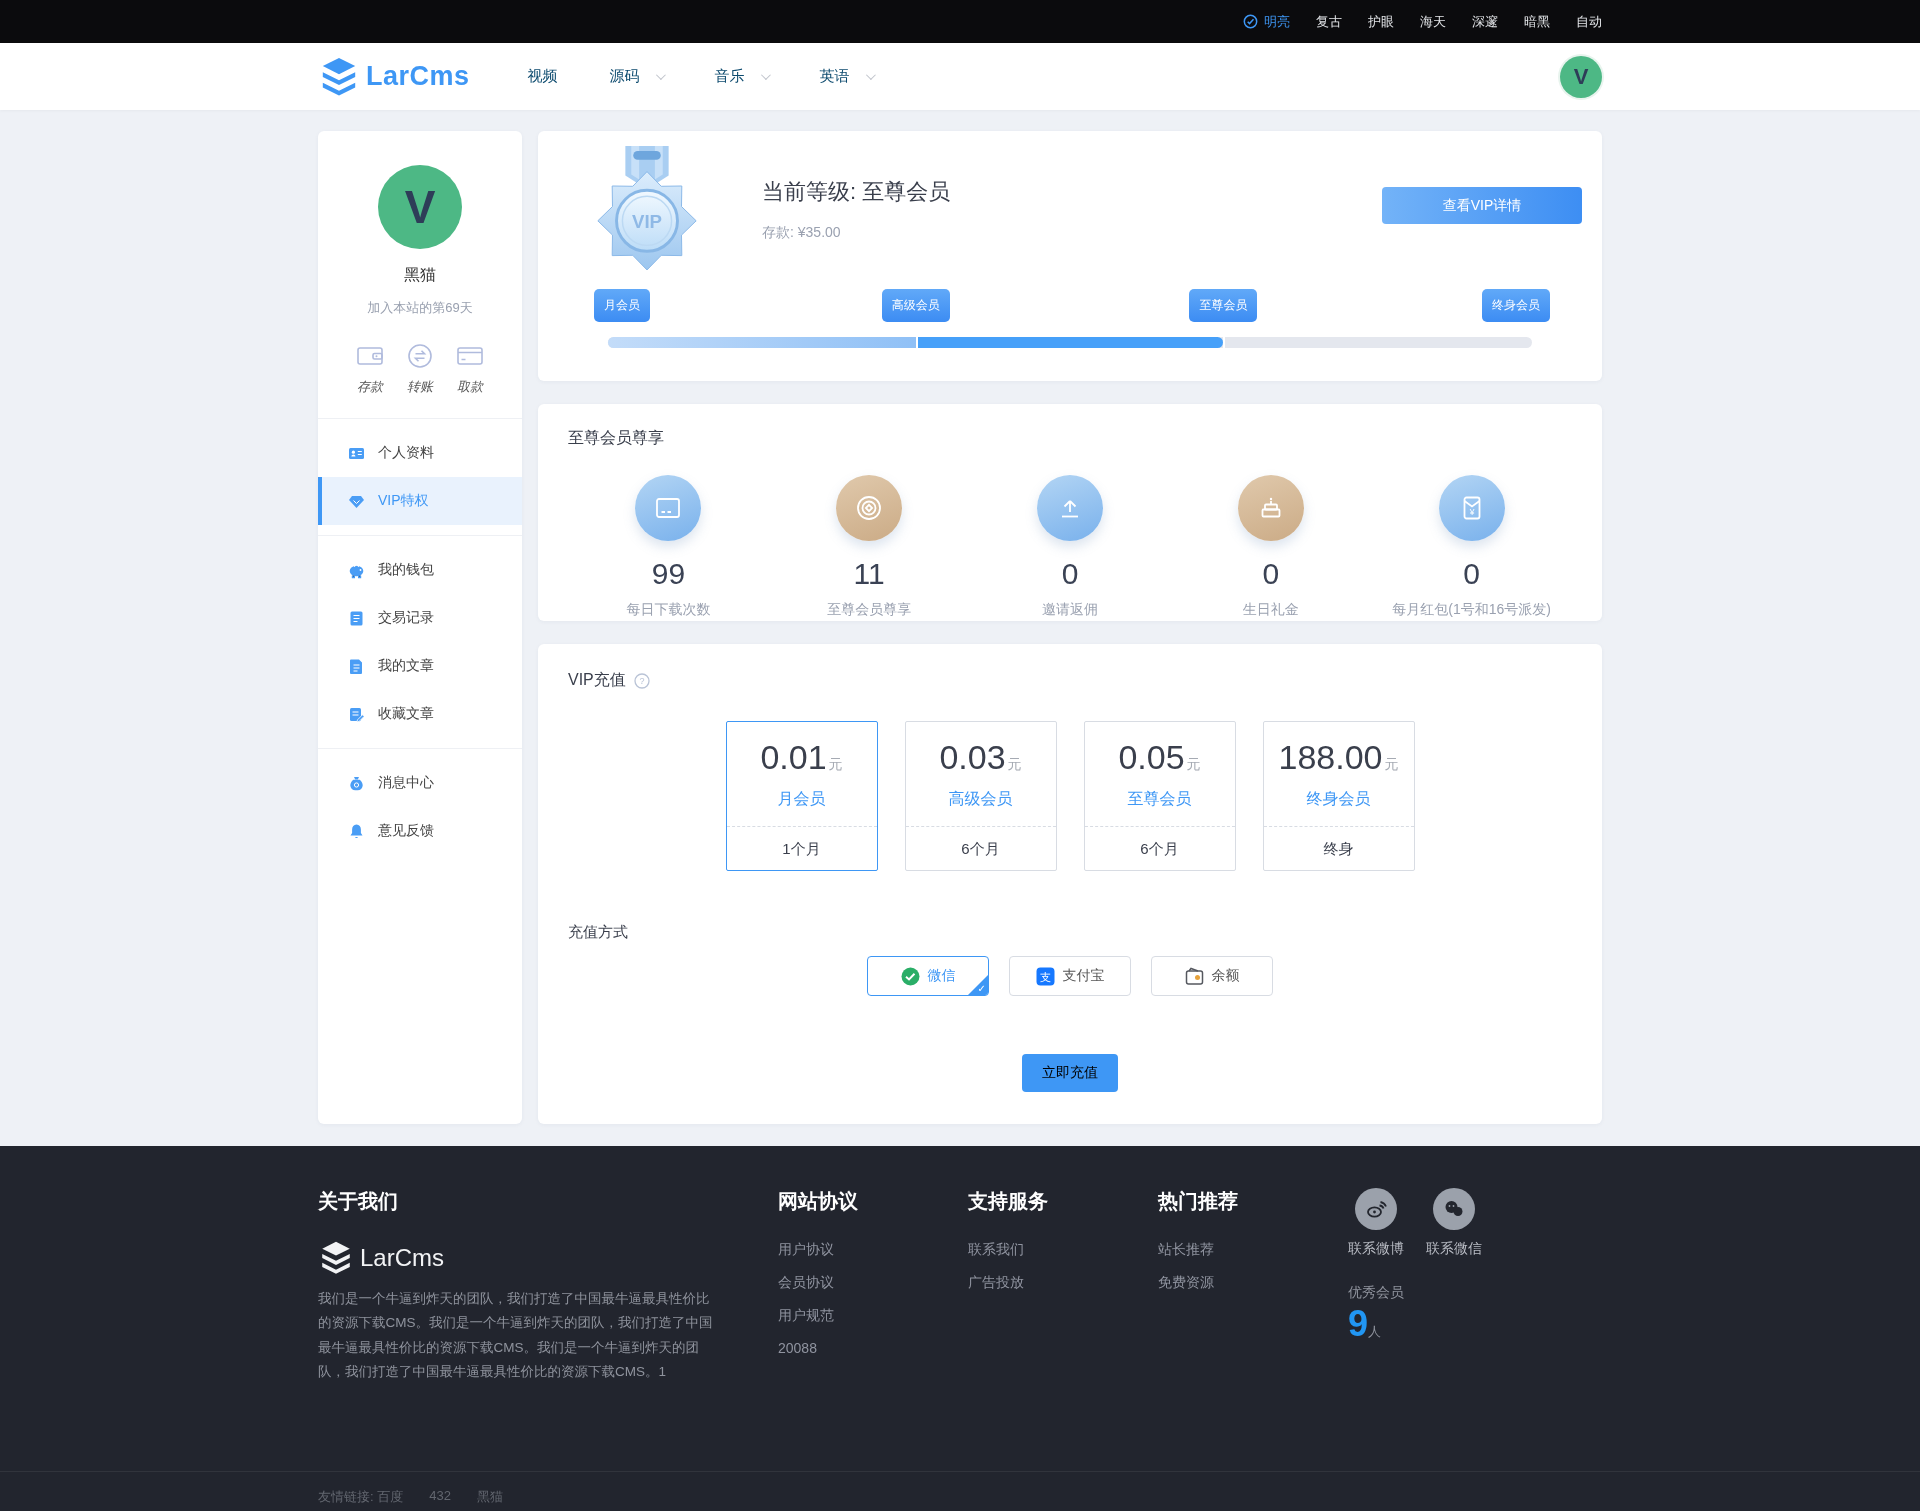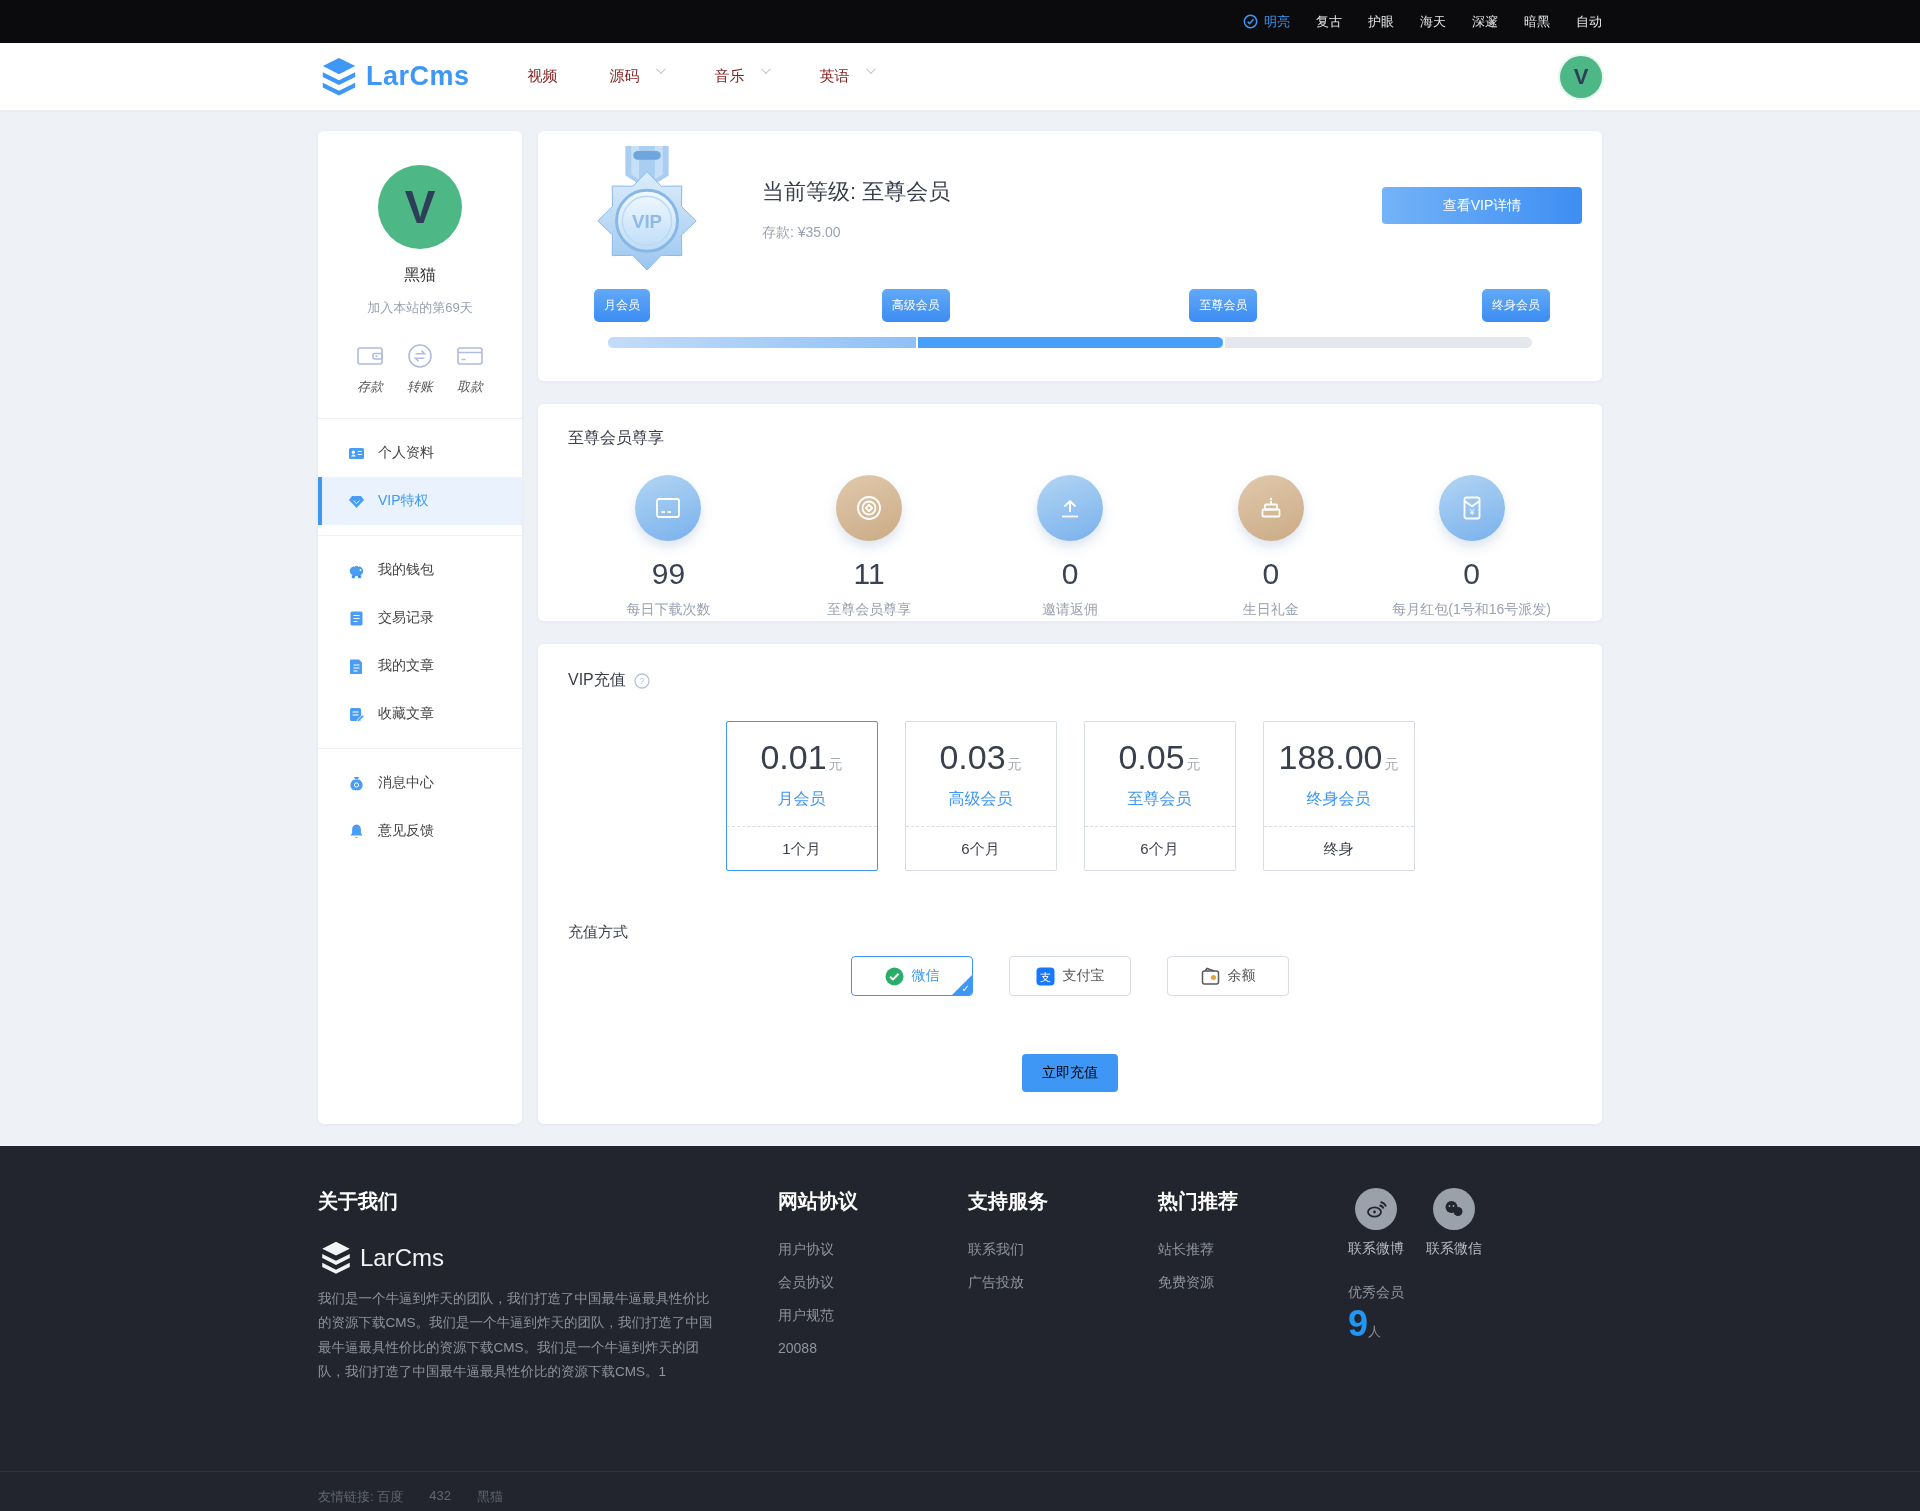--- a/index.html
+++ b/index.html
@@ -12,21 +12,21 @@
   .topbar .inner { height:43px; display:flex; align-items:center; justify-content:flex-end; gap:26px; }
   .theme-link { font-size:13px; color:#e3e5e8; cursor:pointer; text-decoration:none; display:flex; align-items:center; gap:6px; }
   .theme-link.active { color:#3e97f5; }
 
   
   .site-header { height:67px; background:#ffffff; box-shadow:0 1px 3px rgba(0,0,0,.04); position:relative; z-index:2; }
   .site-header .inner { height:67px; display:flex; align-items:center; }
   .brand { display:flex; align-items:center; gap:6px; color:#3e97f5; }
   .brand-text { font-size:27px; font-weight:bold; letter-spacing:.5px; }
   .main-nav { display:flex; align-items:center; margin-left:58px; gap:52px; }
-  .nav-item { display:flex; font-size:15px; color:#7f1d1d; cursor:pointer; }
+  .nav-item { display:flex; align-items:center; font-size:15px; color:#0c4a6e; cursor:pointer; }
   .caret { width:7px; height:7px; border-right:1.5px solid #c0c4cc; border-bottom:1.5px solid #c0c4cc; transform:rotate(45deg) translateY(-2px); margin-left:16px; display:inline-block; }
   .header-avatar { margin-left:auto; width:42px; height:42px; border-radius:50%; background:#4db885; color:#2e3d58; font-weight:bold; font-size:22px; display:flex; align-items:center; justify-content:center; cursor:pointer; box-shadow:0 0 0 2px #e8f4ee; }
 
   
   .content { display:flex; gap:16px; padding:21px 0 10px; }
   .card { background:#fff; border-radius:6px; box-shadow:0 1px 4px rgba(30,50,90,.05); }
 
   
   .sidebar { width:204px; min-height:975px; padding-top:34px; text-align:center; }
   .side-avatar { width:84px; height:84px; border-radius:50%; background:#4db885; color:#2e3d58; font-weight:bold; font-size:46px; display:flex; align-items:center; justify-content:center; margin:0 auto; }
@@ -79,21 +79,21 @@
   
   .recharge-card { height:480px; padding:26px 30px; }
   .plans { display:flex; justify-content:center; gap:27px; margin-top:30px; }
   .plan { width:152px; height:150px; border:1px solid #d8dce3; border-radius:2px; text-align:center; padding-top:16px; cursor:pointer; background:#fff; display:flex; flex-direction:column; }
   .plan.selected { border-color:#3e97f5; }
   .plan-price { font-size:34px; color:#3a3f4c; font-weight:300; }
   .plan-unit { font-size:14px; color:#a5aab3; margin-left:2px; }
   .plan-name { font-size:16px; color:#3e97f5; margin-top:12px; }
   .plan-duration { margin-top:auto; border-top:1px dashed #d8dce3; height:44px; line-height:43px; font-size:15px; color:#3a3f4c; }
   .method-label { margin-top:52px; font-size:15px; color:#3a3f4c; }
-  .methods { display:flex; justify-content:center; gap:36px; margin-top:14px; }
+  .methods { display:flex; justify-content:center; gap:20px; margin-top:14px; }
   .method { position:relative; width:122px; height:40px; border:1px solid #d8dce3; border-radius:4px; background:#fff; display:flex; align-items:center; justify-content:center; gap:8px; font-size:14px; color:#555; cursor:pointer; overflow:hidden; font-family:inherit; }
   .method.selected { border-color:#3e97f5; color:#3e97f5; }
   .method .corner { position:absolute; right:0; bottom:0; width:0; height:0; border-left:20px solid transparent; border-bottom:20px solid #3e97f5; }
   .method .corner-check { position:absolute; right:2px; bottom:0; color:#fff; font-size:10px; line-height:1.2; }
   .submit-row { display:flex; justify-content:center; margin-top:58px; }
   .submit-btn { width:96px; height:38px; background:#3e97f5; border:none; border-radius:4px; color:#000000; font-size:14px; cursor:pointer; font-family:Liberation Sans, sans-serif; }
 
   
   .footer { background:#22252e; margin-top:12px; }
   .footer-main { display:flex; padding-top:42px; height:325px; }

